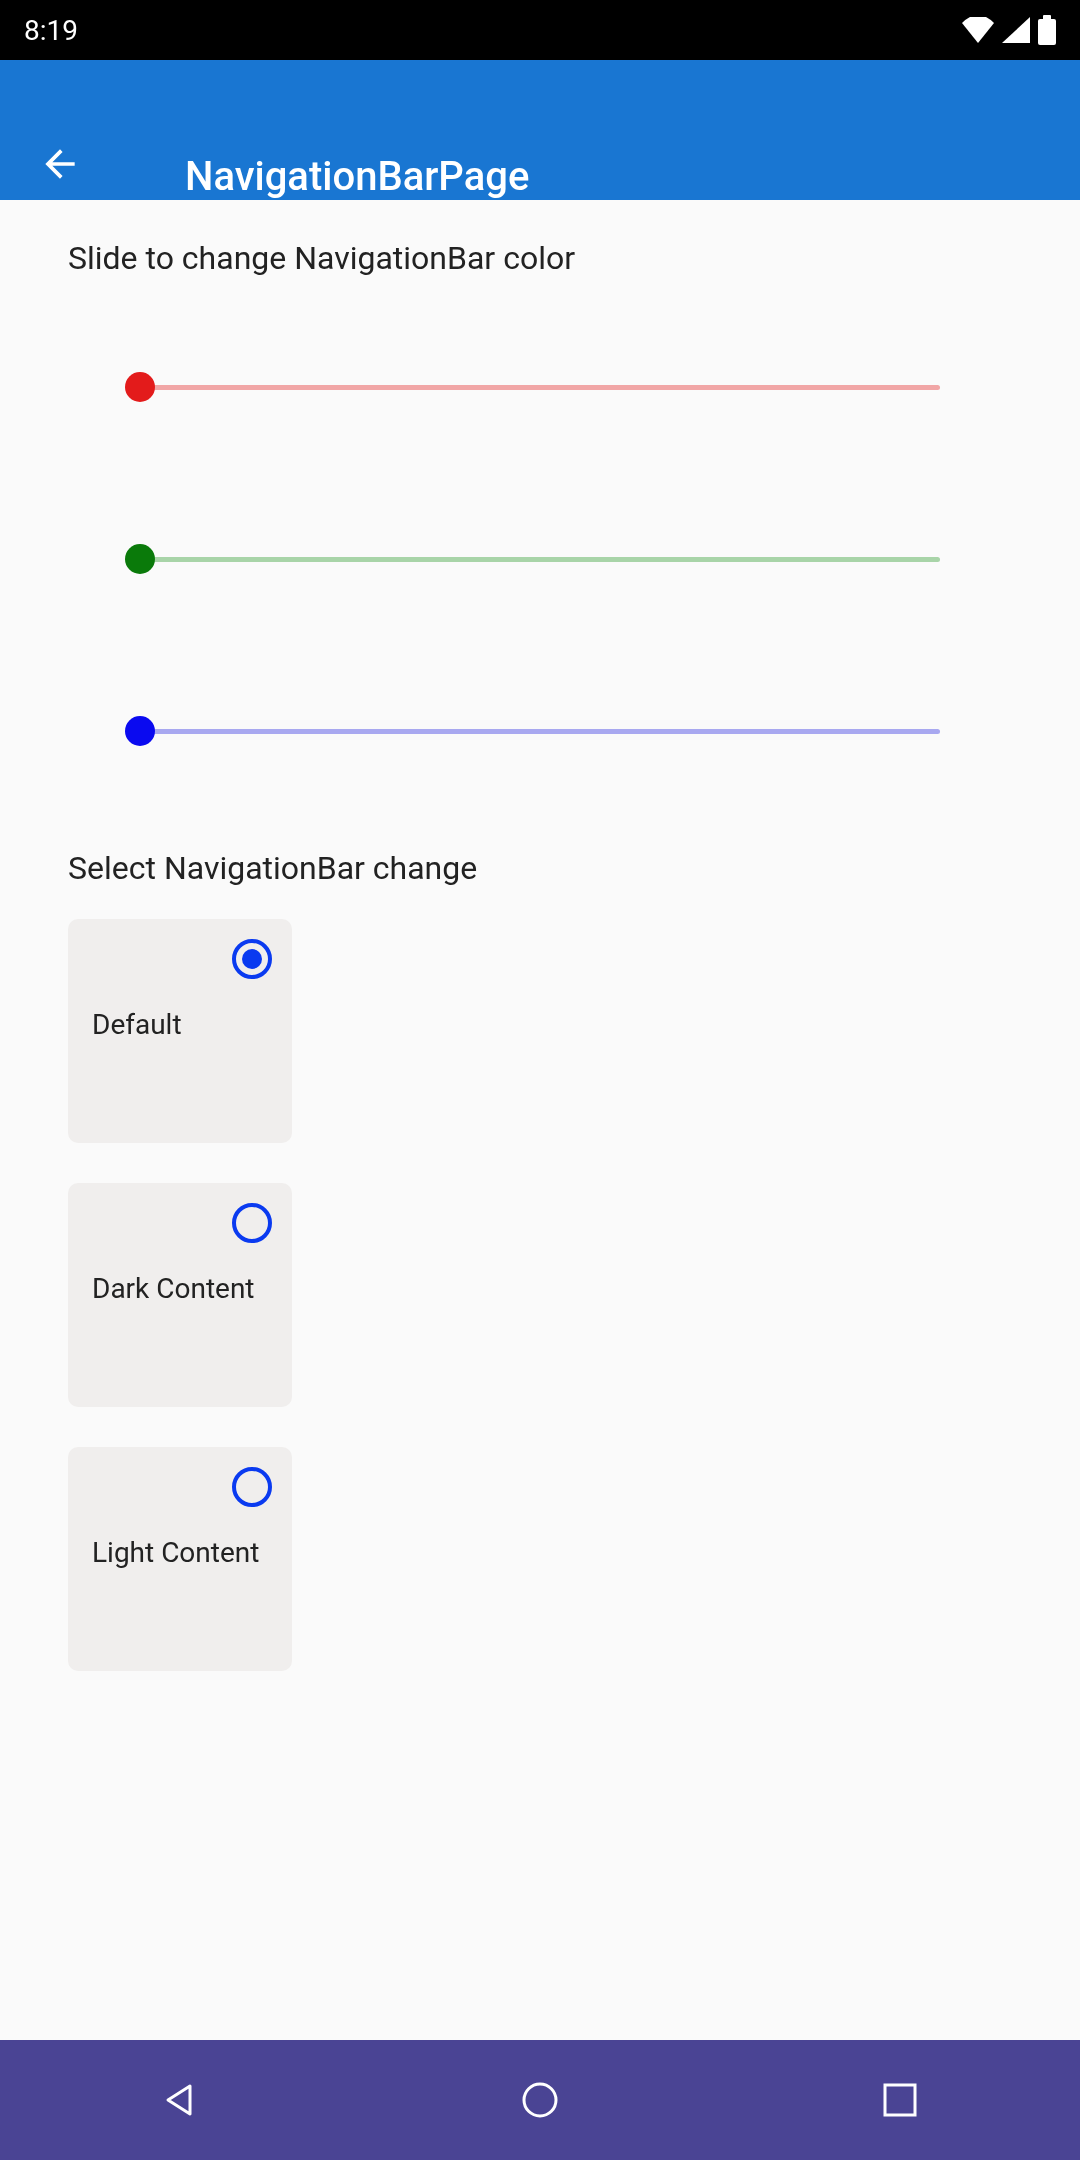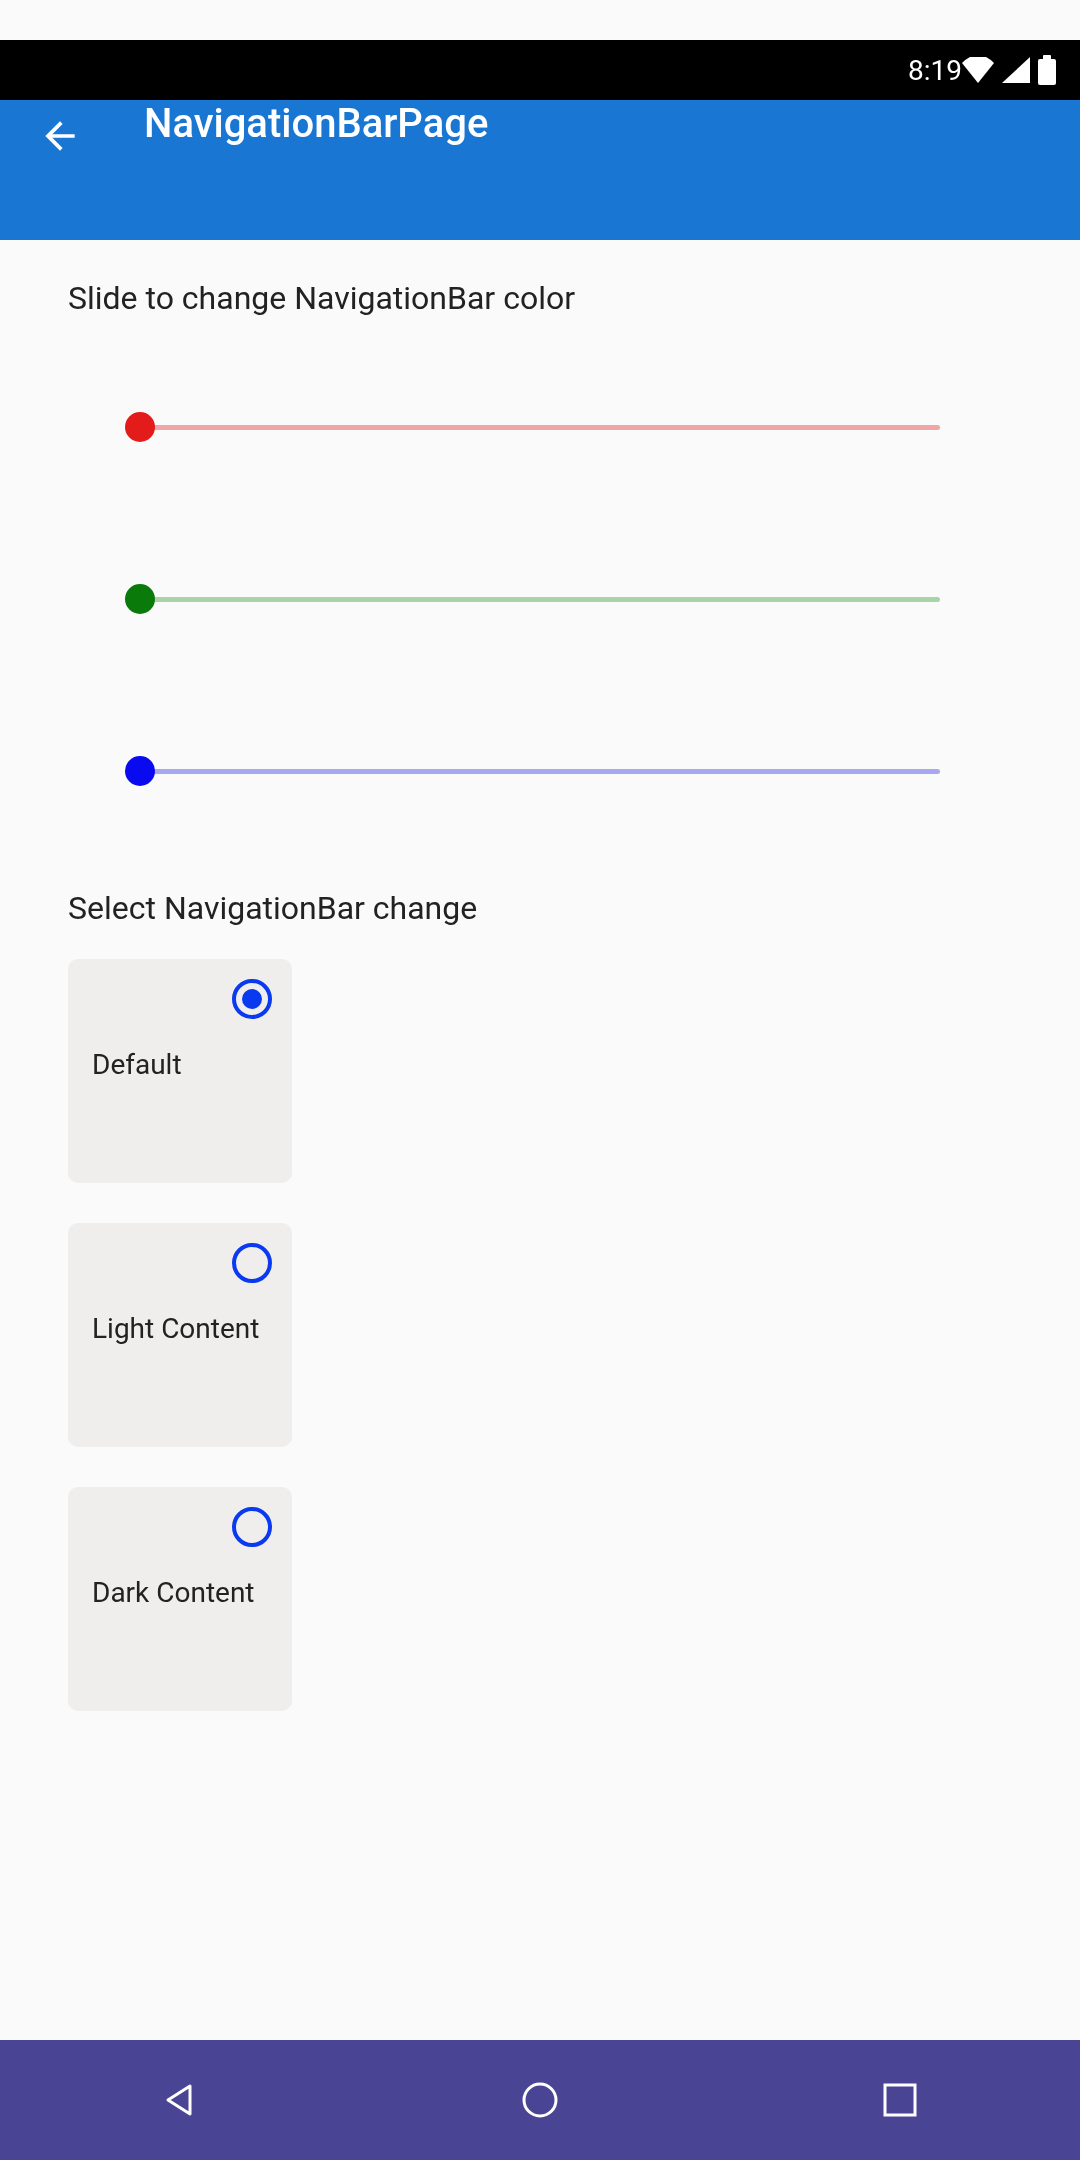--- a/index.html
+++ b/index.html
@@ -4,34 +4,34 @@
 <style>
   * { box-sizing: border-box; margin: 0; padding: 0; }
   html, body { width: 1080px; height: 2160px; font-family: Roboto, Arial, sans-serif; background: #fafafa; overflow: hidden; }
   
   .status-bar {
     height: 60px;
     background: #000;
     color: #fff;
     display: flex;
     align-items: center;
-    justify-content: flex-end;
+    justify-content: space-between;
     padding: 0 24px;
     font-size: 28px;
-    margin-top: 40px;
   }
   .status-right { display: flex; align-items: center; gap: 8px; }
   .status-right svg { display: block; }
   
   .app-bar {
     height: 140px;
     background: #1976D2;
     display: flex;
-    align-items: flex-start;
+    align-items: flex-end;
     padding: 0 24px;
+    gap: 41px;
   }
   .back-btn {
     width: 72px;
     height: 72px;
     display: flex;
     align-items: center;
     justify-content: center;
     cursor: pointer;
   }
   .app-title {
@@ -200,26 +200,26 @@
 
     <div class="radio-card">
       <div class="radio-circle">
         <div class="radio-dot"></div>
       </div>
       <div class="radio-label">Default</div>
     </div>
 
     <div class="radio-card">
       <div class="radio-circle"></div>
-      <div class="radio-label">Light Content</div>
+      <div class="radio-label">Dark Content</div>
     </div>
 
     <div class="radio-card">
       <div class="radio-circle"></div>
-      <div class="radio-label">Dark Content</div>
+      <div class="radio-label">Light Content</div>
     </div>
   </div>
 </div>
 
 <div class="nav-bar">
   <div class="nav-btn">
     <svg width="40" height="40" viewBox="0 0 40 40">
         <path fill="none" stroke="#fff" stroke-width="3" stroke-linejoin="round" d="M30 6 L8 20 L30 34 Z"></path>
       </svg>
   </div>

